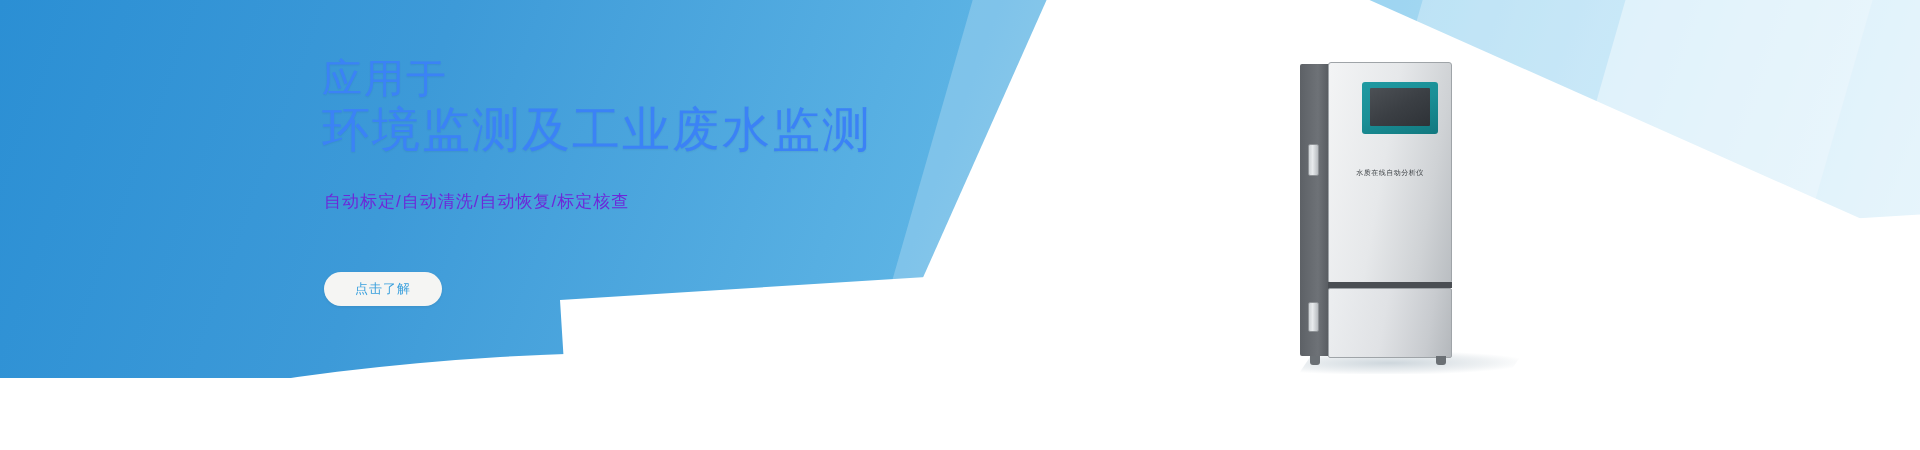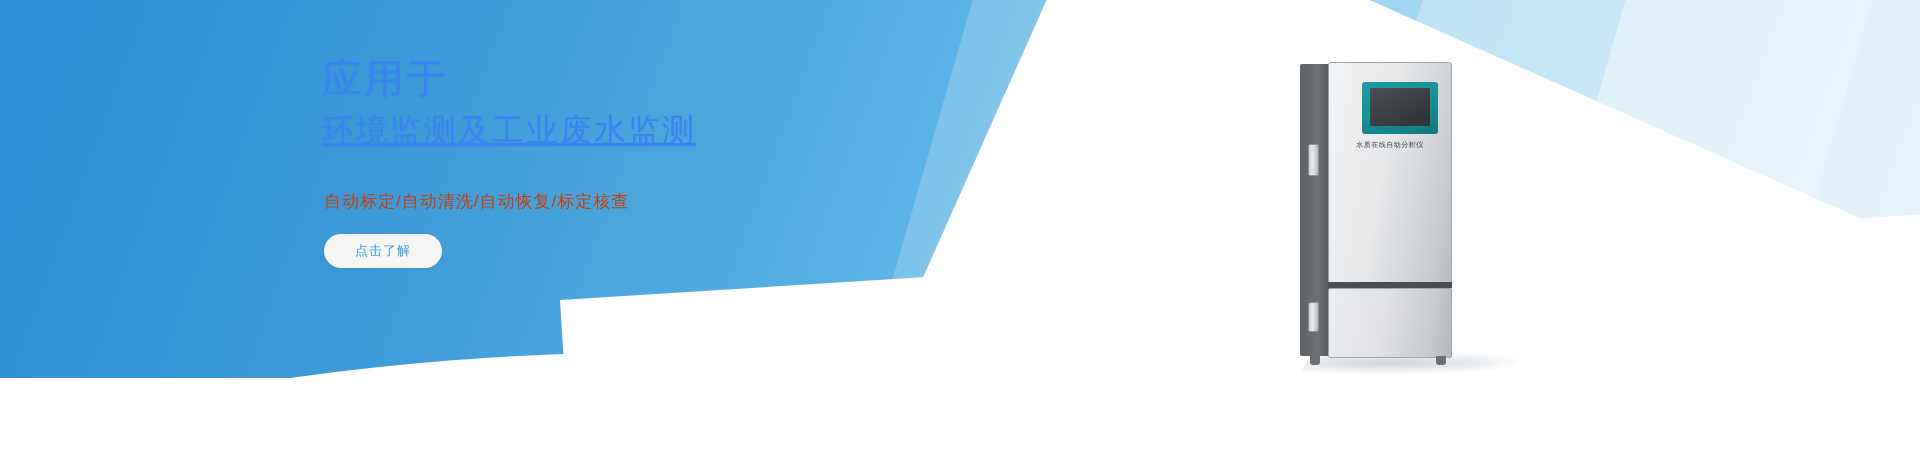--- a/index.html
+++ b/index.html
@@ -92,34 +92,34 @@
     color:#3b82f6;
     font-size:40px;
     line-height:52px;
     font-weight:400;
     letter-spacing:2px;
     margin:0;
     text-shadow:0 1px 2px rgba(0,0,0,0.06);
   }
   .headline .line{display:block;white-space:nowrap;}
   .headline .line1{font-size:40px;}
-  .headline .line2{font-size:32px;text-decoration:underline;}
+  .headline .line2{font-size:48px;}
 
   .subtitle{
     margin:34px 0 0 2px;
-    color:#c2410c;
+    color:#6d28d9;
     font-size:17px;
     letter-spacing:1px;
     line-height:24px;
     white-space:nowrap;
   }
 
   .cta{
     display:inline-block;
-    margin-top:20px;
+    margin-top:58px;
     margin-left:2px;
     padding:0;
     width:118px;height:34px;
     line-height:34px;
     text-align:center;
     border:none;
     border-radius:18px;
     background:#f5f5f3;
     color:#3aa0dd;
     font-size:13px;
@@ -166,21 +166,21 @@
     background:linear-gradient(160deg,#1f9aa2 0%, #1a8f96 50%, #12787f 100%);
     border-radius:3px;
   }
   .dev-screen{
     position:absolute;left:70px;top:28px;
     width:60px;height:38px;
     background:linear-gradient(150deg,#4c5055 0%, #3b3f44 50%, #2e3237 100%);
     border-radius:1px;
   }
   .dev-label{
-    position:absolute;left:34px;top:80px;
+    position:absolute;left:34px;top:108px;
     width:112px;
     text-align:center;
     color:#3c4044;
     font-size:7px;
     letter-spacing:0.5px;
     font-family:"DejaVu Sans","Liberation Sans",sans-serif;
     white-space:nowrap;
   }
   
   .dev-handle-1{

